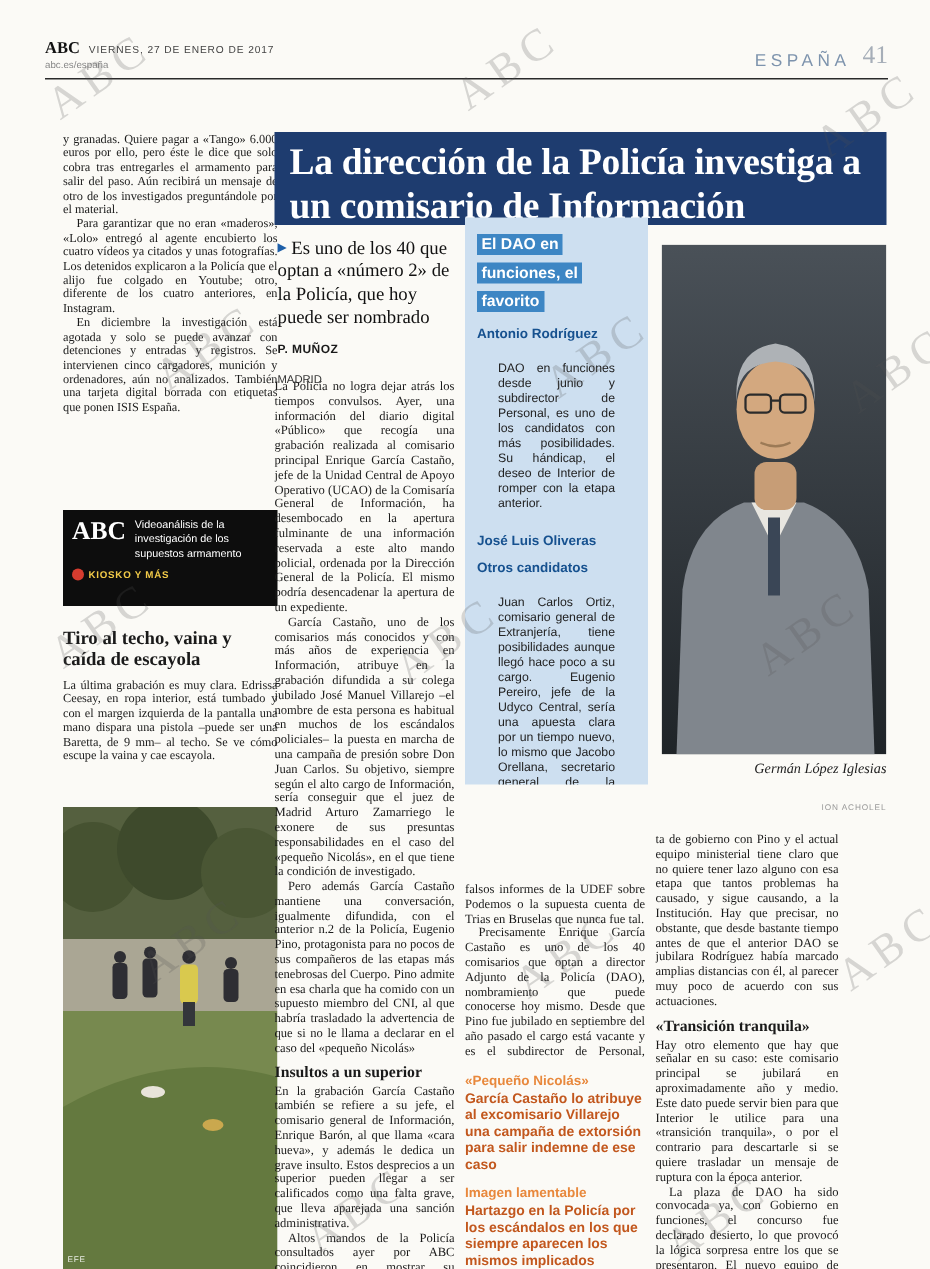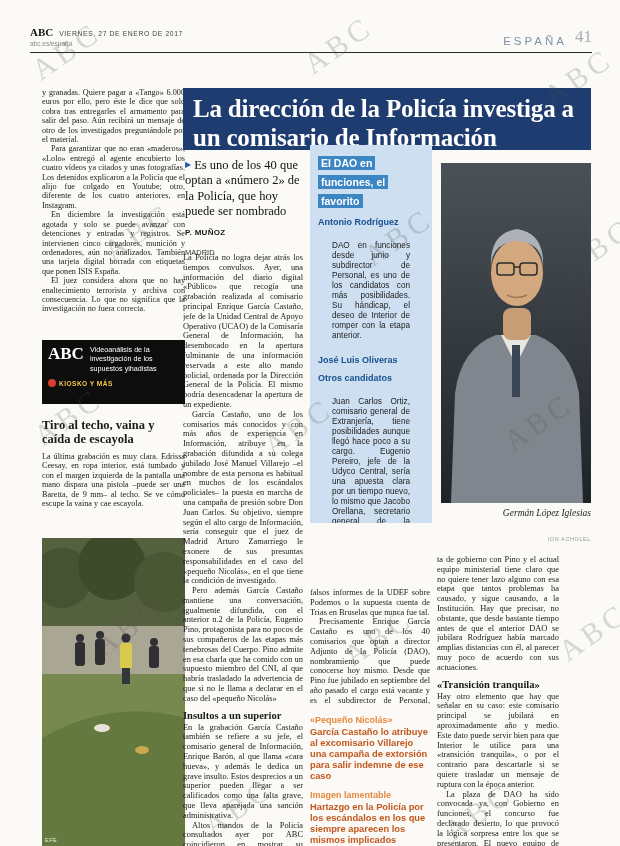--- a/index.html
+++ b/index.html
@@ -100,26 +100,25 @@
       <span class="section">ESPAÑA</span>
       <span class="pagenum">41</span>
     </div>
   </div>
 
   <div class="leftcol">
     <div class="lc-text">
       <p>y granadas. Quiere pagar a «Tango» 6.000 euros por ello, pero éste le dice que solo cobra tras entregarles el armamento para salir del paso. Aún recibirá un mensaje de otro de los investigados preguntándole por el material.</p>
       <p class="ind">Para garantizar que no eran «maderos», «Lolo» entregó al agente encubierto los cuatro vídeos ya citados y unas fotografías. Los detenidos explicaron a la Policía que el alijo fue colgado en Youtube; otro, diferente de los cuatro anteriores, en Instagram.</p>
       <p class="ind">En diciembre la investigación está agotada y solo se puede avanzar con detenciones y entradas y registros. Se intervienen cinco cargadores, munición y ordenadores, aún no analizados. También una tarjeta digital borrada con etiquetas que ponen ISIS España.</p>
-      <p class="ind">El juez considera ahora que no hay enaltecimiento terrorista y archiva con consecuencia. Lo que no significa que la investigación no fuera correcta.</p>
     </div>
     <div class="video-box">
       <div class="vb-top">
         <span class="vb-logo">ABC</span>
-        <span class="vb-text">Videoanálisis de la investigación de los supuestos yihadistas</span>
+        <span class="vb-text">Videoanálisis de la investigación de los supuestos armamento</span>
       </div>
       <div class="vb-badge">
         <span class="vb-dot"></span>
         <span class="bt">KIOSKO Y MÁS</span>
       </div>
     </div>
     <h3 class="lc-title">Tiro al techo, vaina y caída de escayola</h3>
     <p class="lc-body">La última grabación es muy clara. Edrissa Ceesay, en ropa interior, está tumbado y con el margen izquierda de la pantalla una mano dispara una pistola –puede ser una Baretta, de 9 mm– al techo. Se ve cómo escupe la vaina y cae escayola.</p>
     <div class="lc-photo">
       <svg viewBox="0 0 143 308" preserveAspectRatio="none">

